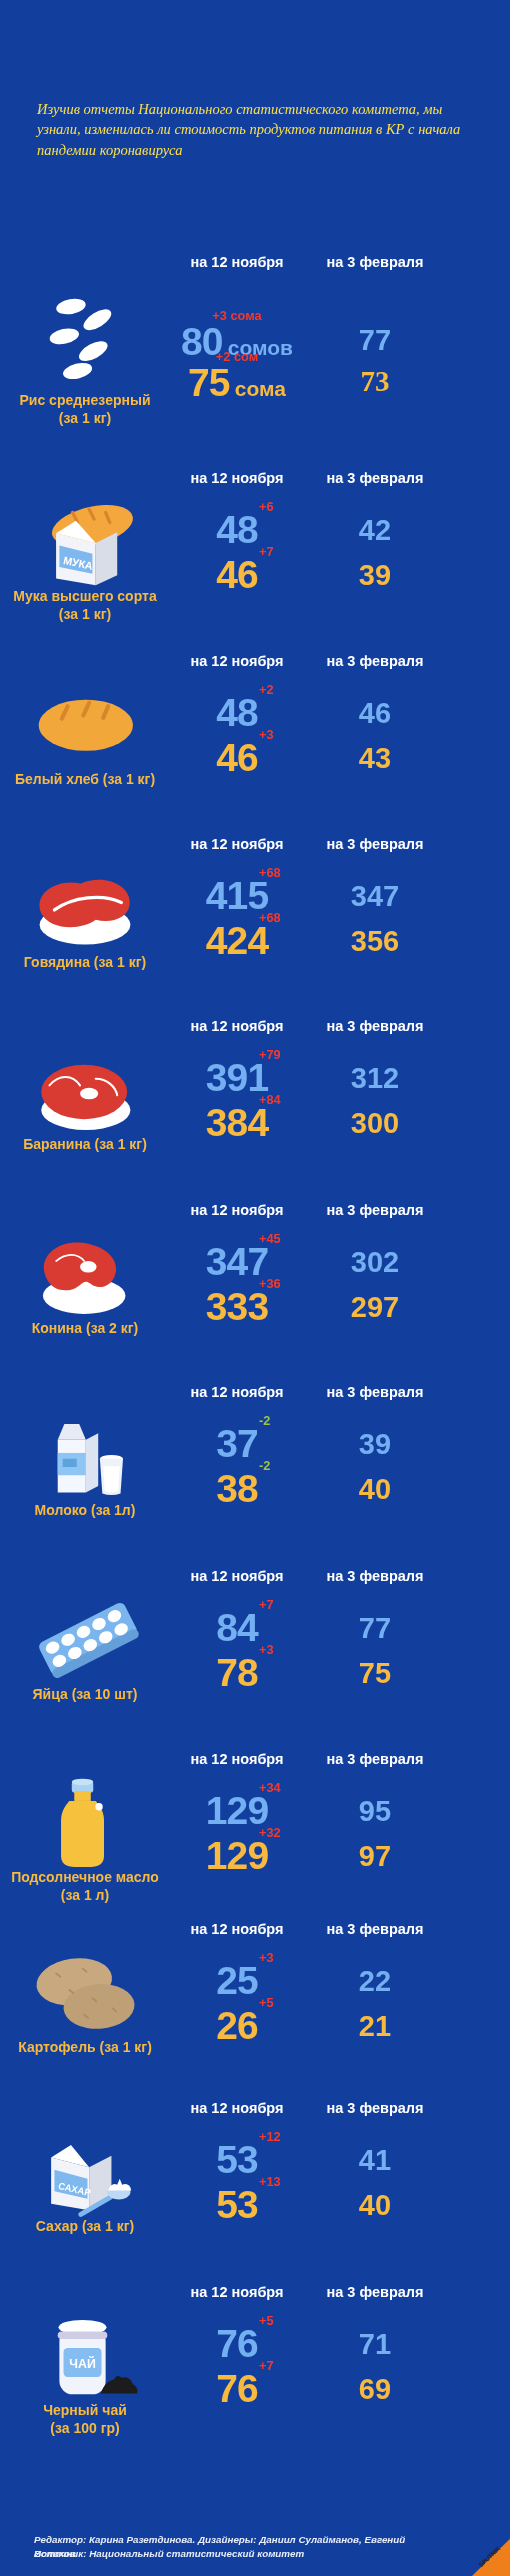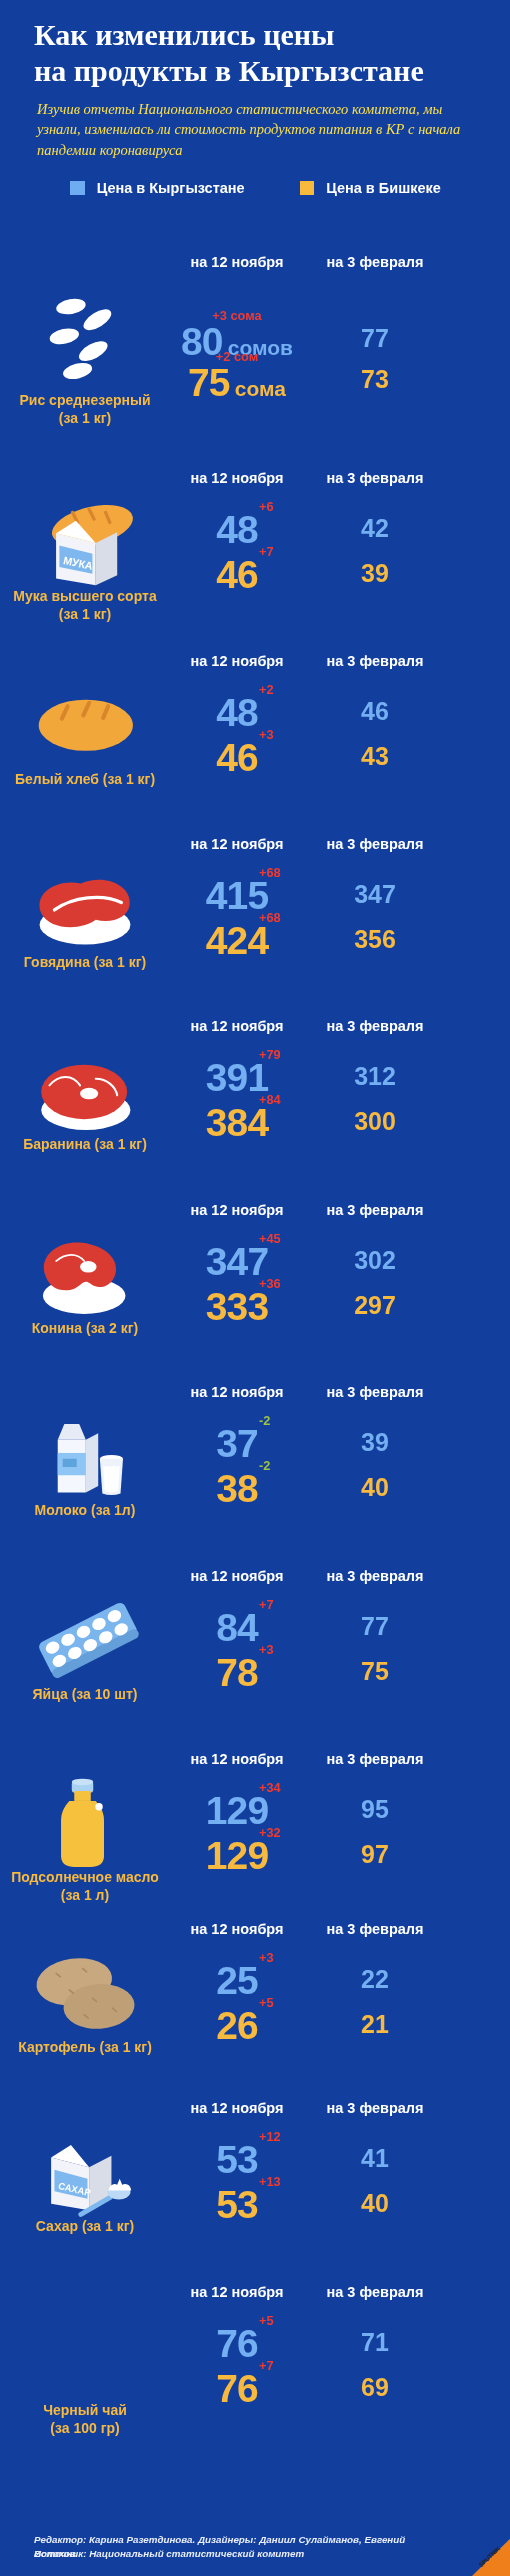--- a/index.html
+++ b/index.html
@@ -29,55 +29,43 @@
   .v-main{left:237px;white-space:nowrap;text-align:center;}
   .v-kg{top:43px;color:#74aff2;}
   .v-bi{top:88px;color:#f8b93f;}
   .num{font-size:39px;line-height:1;letter-spacing:-0.9px;}
   .unit{font-size:21px;margin-left:5.1px;}
   .unit:empty{display:none;}
   .sup{position:absolute;top:-11px;left:calc(50% + 22px);font-size:12.8px;color:#f2392d;white-space:nowrap;}
   .sup.down{color:#9fc33c;}
   .sup:empty{display:none;}
   .has-unit .sup{left:50%;transform:translateX(-50%);top:-14.5px;}
-  .v-sec{font-size:25px;line-height:1;}
+  .v-sec{font-size:29px;line-height:1;}
   .v-sec.kg2{left:375px;top:49px;color:#74aff2;}
   .v-sec.bi2{left:375px;top:94px;color:#f8b93f;}
 
   .first .v-kg{top:71px;}
   .first .v-bi{top:112px;}
   .first .v-sec.kg2{top:75px;}
-  .first .v-sec.bi2{top:116px;}
+  .first .v-sec.bi2{top:116px;font-family:Liberation Serif, serif;}
   .first .plabel{top:141px;}
   .first .icon-box{top:44px;}
 
   .credits{position:absolute;left:34px;top:2533px;width:409px;color:#e9eef9;
            font-size:9.8px;font-weight:bold;font-style:italic;line-height:1.4;}
   .source{position:absolute;left:34px;top:2547px;width:409px;color:#e9eef9;
            font-size:9.8px;font-weight:bold;font-style:italic;line-height:1.4;}
   .logo{position:absolute;right:0;bottom:0;width:39px;height:39px;}
 </style>
 </head>
 <body>
 
 <div class="stage">
-  <div class="title">Как изменились цены
-на продукты в Кыргызстане</div>
   <div class="subtitle">Изучив отчеты Национального статистического комитета, мы узнали, изменилась ли стоимость продуктов питания в КР с начала пандемии коронавируса</div>
 
-  <div class="legend">
-    <div class="legend-item">
-      <span class="swatch kg"></span>
-      <span>Цена в Кыргызстане</span>
-    </div>
-    <div class="legend-item">
-      <span class="swatch bi"></span>
-      <span>Цена в Бишкеке</span>
-    </div>
-  </div>
 
   <div id="sections-root">
       <section class="product first" style="top: 251px;">
   <div class="col-head c1">на 12 ноября</div>
   <div class="col-head c2">на 3 февраля</div>
   <div class="icon-box">
           <svg viewBox="0 0 150 115">
             <g fill="#ffffff">
 <ellipse cx="58" cy="14" rx="18" ry="9" transform="rotate(-10 58 14)"></ellipse>
 <ellipse cx="90" cy="30" rx="19" ry="9" transform="rotate(-32 90 30)"></ellipse>
@@ -326,20 +314,30 @@
   </div>
   <div class="val v-sec kg2">41</div>
   <div class="val v-main v-bi">
     <span class="sup sup-bi">+13</span><span class="num">53</span>
   </div>
   <div class="val v-sec bi2">40</div>
 </section>
       <section class="product" style="top: 2281px;">
   <div class="col-head c1">на 12 ноября</div>
   <div class="col-head c2">на 3 февраля</div>
+  <div class="icon-box">
+          <svg viewBox="0 0 150 115">
+<rect x="44" y="22" width="56" height="80" rx="16" fill="#f1f4fa"></rect>
+<ellipse cx="72" cy="21" rx="29" ry="9" fill="#ffffff"></ellipse>
+<rect x="42" y="26" width="60" height="9" rx="4.5" fill="#cfcde6"></rect>
+<rect x="49" y="46" width="46" height="35" rx="5" fill="#86bdf0"></rect>
+<text x="72" y="70" text-anchor="middle" font-size="15" font-weight="bold" fill="#ffffff" font-family="Liberation Sans, sans-serif">ЧАЙ</text>
+<path d="M94,101 q5,-15 16,-17 q4,-7 9,-2 q10,-3 14,8 q7,4 5,11 z" fill="#1c1c1c"></path>
+          </svg>
+        </div>
   <div class="plabel">Черный чай
 (за 100 гр)</div>
   <div class="val v-main v-kg">
     <span class="sup sup-kg">+5</span><span class="num">76</span>
   </div>
   <div class="val v-sec kg2">71</div>
   <div class="val v-main v-bi">
     <span class="sup sup-bi">+7</span><span class="num">76</span>
   </div>
   <div class="val v-sec bi2">69</div>

